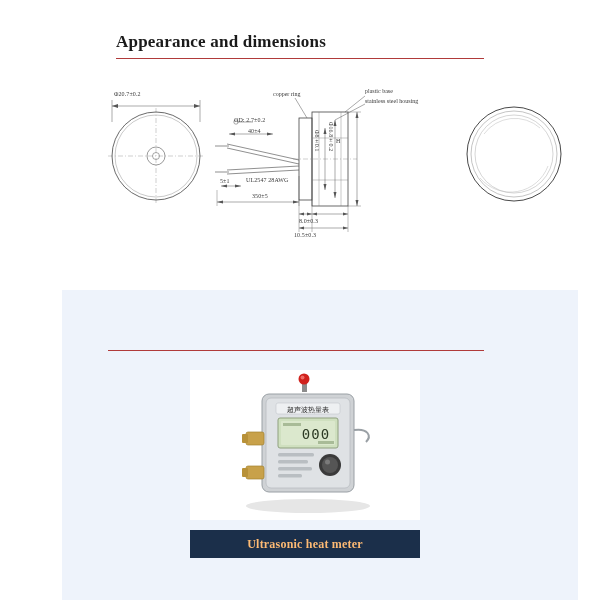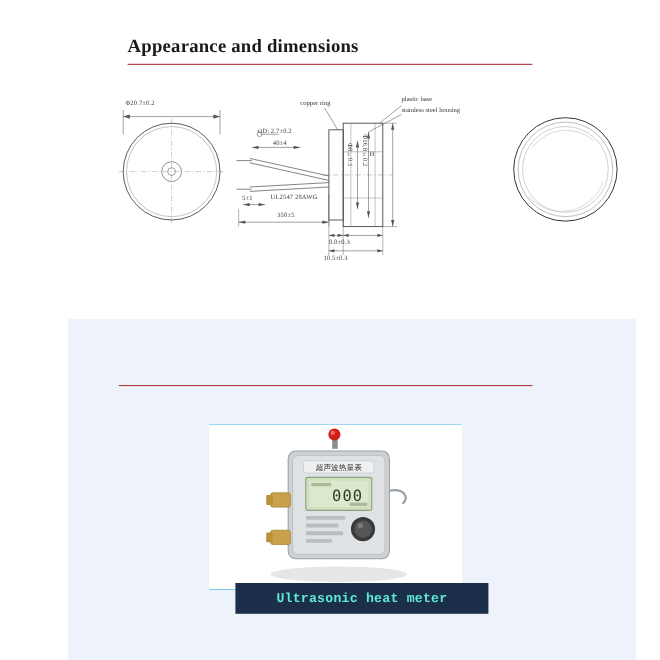--- a/index.html
+++ b/index.html
@@ -83,39 +83,38 @@
 
   
   .section-applications {
     position: absolute;
     left: 62px; top: 290px;
     width: 516px; height: 310px;
     background: #eef3fb;
   }
   .photo-frame {
     position: absolute;
-    left: 128px; top: 96px;
+    left: 128px; top: 80px;
     width: 230px; height: 150px;
     background: #0ea5e9;
     overflow: hidden;
   }
   .caption-bar {
     position: absolute;
     left: 128px; top: 240px;
     width: 230px; height: 28px;
     background: #1b2f4a;
-    color: #5eead4;
-    font-family: Liberation Mono, monospace;
+    color: #fdba74;
+    font-family: Liberation Serif, serif;
     font-weight: bold;
     font-size: 12px;
     display: flex;
     align-items: center;
     justify-content: center;
     letter-spacing: 0.2px;
-    margin-left: 24px;
   }
   svg { display: block; }
 </style>
 </head>
 <body>
 
 <div class="page">
 
   <div class="left-rail"></div>
   <div class="right-rail"></div>

